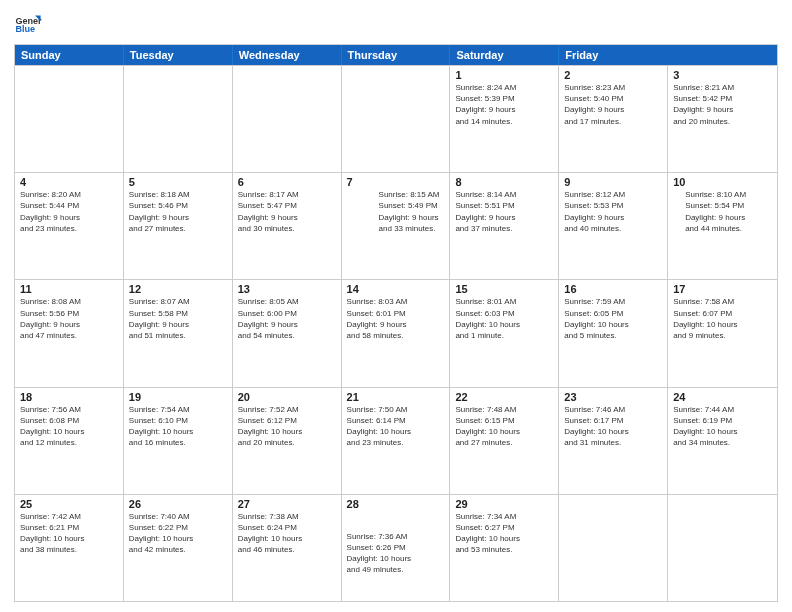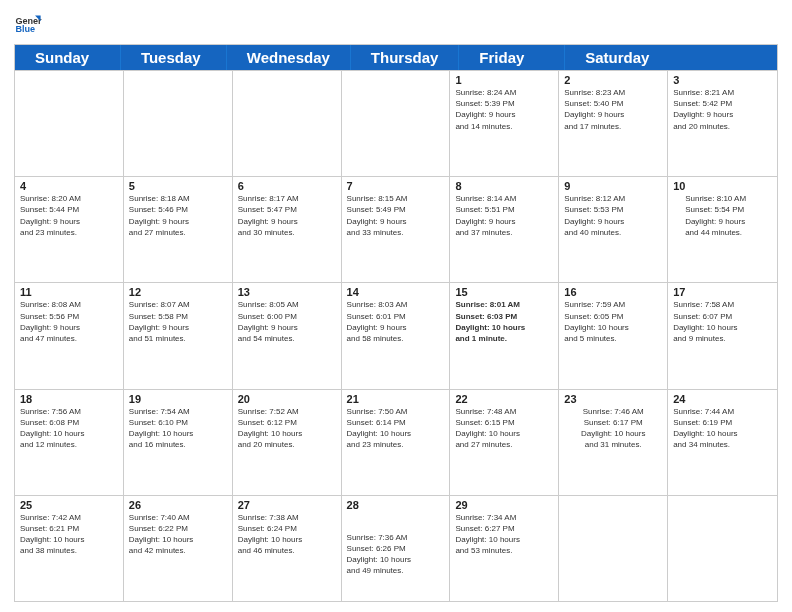--- a/index.html
+++ b/index.html
@@ -50,23 +50,23 @@
       flex-direction: column;
       border: 1px solid #ccc;
     }
     .cal-header {
       display: grid;
       grid-template-columns: repeat(7, 1fr);
       background: #1565c0;
     }
     .cal-header-cell {
       color: #fff;
-      font-size: 15px;
+      font-size: 11px;
       font-weight: bold;
-      padding: 4px 20px;
+      padding: 4px 6px;
       border-right: 1px solid #1976d2;
     }
     .cal-header-cell:last-child { border-right: none; }
     .cal-body {
       flex: 1;
       display: flex;
       flex-direction: column;
     }
     .cal-row {
       display: grid;
@@ -114,22 +114,22 @@
       <div class="location"></div>
     </div>
   </div>
 
   <div class="calendar">
     <div class="cal-header">
     <div class="cal-header-cell">Sunday</div>
         <div class="cal-header-cell">Tuesday</div>
         <div class="cal-header-cell">Wednesday</div>
         <div class="cal-header-cell">Thursday</div>
+        <div class="cal-header-cell">Saturday</div>
         <div class="cal-header-cell">Friday</div>
-        <div class="cal-header-cell">Saturday</div>
       </div>
     <div class="cal-body">
     <div class="cal-row">
           <div class="cal-cell empty"></div>
           <div class="cal-cell empty"></div>
           <div class="cal-cell empty"></div>
           <div class="cal-cell empty"></div>
           <div class="cal-cell">
             <div class="day-num">1</div>
             <div class="day-info" style="white-space: pre-line;">Sunrise: 8:24 AM
@@ -169,21 +169,21 @@
           </div>
           <div class="cal-cell">
             <div class="day-num">6</div>
             <div class="day-info" style="white-space: pre-line;">Sunrise: 8:17 AM
 Sunset: 5:47 PM
 Daylight: 9 hours
 and 30 minutes.</div>
           </div>
           <div class="cal-cell">
             <div class="day-num">7</div>
-            <div class="day-info" style="white-space: pre-line;">Sunrise: 8:15 AM
+            <div class="day-info" style="white-space: pre-line; margin-left: 32px;">Sunrise: 8:15 AM
 Sunset: 5:49 PM
 Daylight: 9 hours
 and 33 minutes.</div>
           </div>
           <div class="cal-cell">
             <div class="day-num">8</div>
             <div class="day-info" style="white-space: pre-line;">Sunrise: 8:14 AM
 Sunset: 5:51 PM
 Daylight: 9 hours
 and 37 minutes.</div>
@@ -227,21 +227,21 @@
           </div>
           <div class="cal-cell">
             <div class="day-num">14</div>
             <div class="day-info" style="white-space: pre-line;">Sunrise: 8:03 AM
 Sunset: 6:01 PM
 Daylight: 9 hours
 and 58 minutes.</div>
           </div>
           <div class="cal-cell">
             <div class="day-num">15</div>
-            <div class="day-info" style="white-space: pre-line; font-weight: bold;">Sunrise: 8:01 AM
+            <div class="day-info" style="white-space: pre-line;">Sunrise: 8:01 AM
 Sunset: 6:03 PM
 Daylight: 10 hours
 and 1 minute.</div>
           </div>
           <div class="cal-cell">
             <div class="day-num">16</div>
             <div class="day-info" style="white-space: pre-line;">Sunrise: 7:59 AM
 Sunset: 6:05 PM
 Daylight: 10 hours
 and 5 minutes.</div>
@@ -285,21 +285,21 @@
           </div>
           <div class="cal-cell">
             <div class="day-num">22</div>
             <div class="day-info" style="white-space: pre-line;">Sunrise: 7:48 AM
 Sunset: 6:15 PM
 Daylight: 10 hours
 and 27 minutes.</div>
           </div>
           <div class="cal-cell">
             <div class="day-num">23</div>
-            <div class="day-info" style="white-space: pre-line; text-align: center;">Sunrise: 7:46 AM
+            <div class="day-info" style="white-space: pre-line;">Sunrise: 7:46 AM
 Sunset: 6:17 PM
 Daylight: 10 hours
 and 31 minutes.</div>
           </div>
           <div class="cal-cell">
             <div class="day-num">24</div>
             <div class="day-info" style="white-space: pre-line;">Sunrise: 7:44 AM
 Sunset: 6:19 PM
 Daylight: 10 hours
 and 34 minutes.</div>

